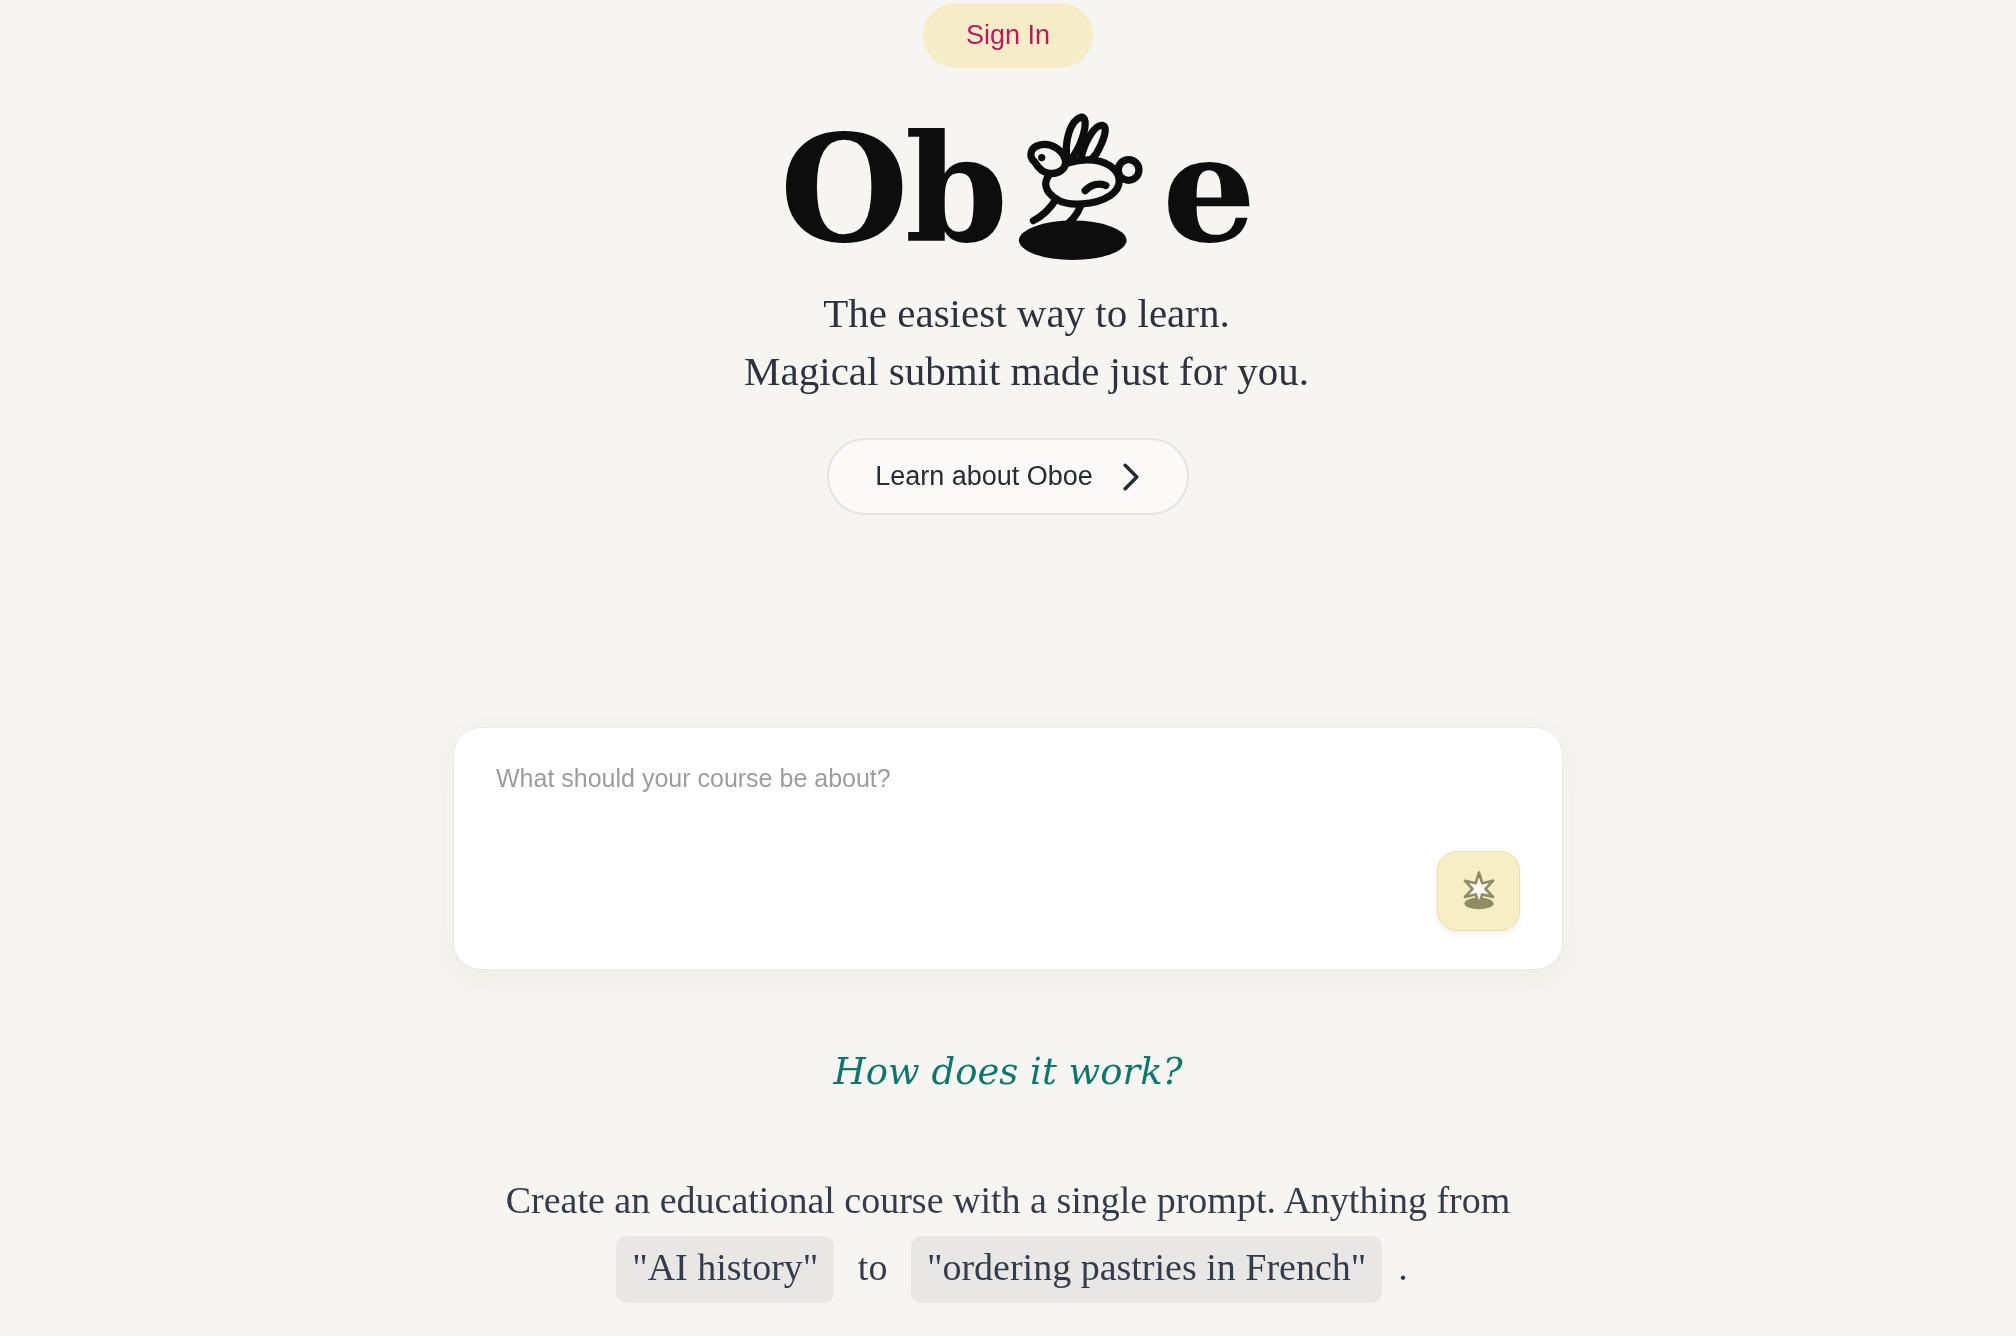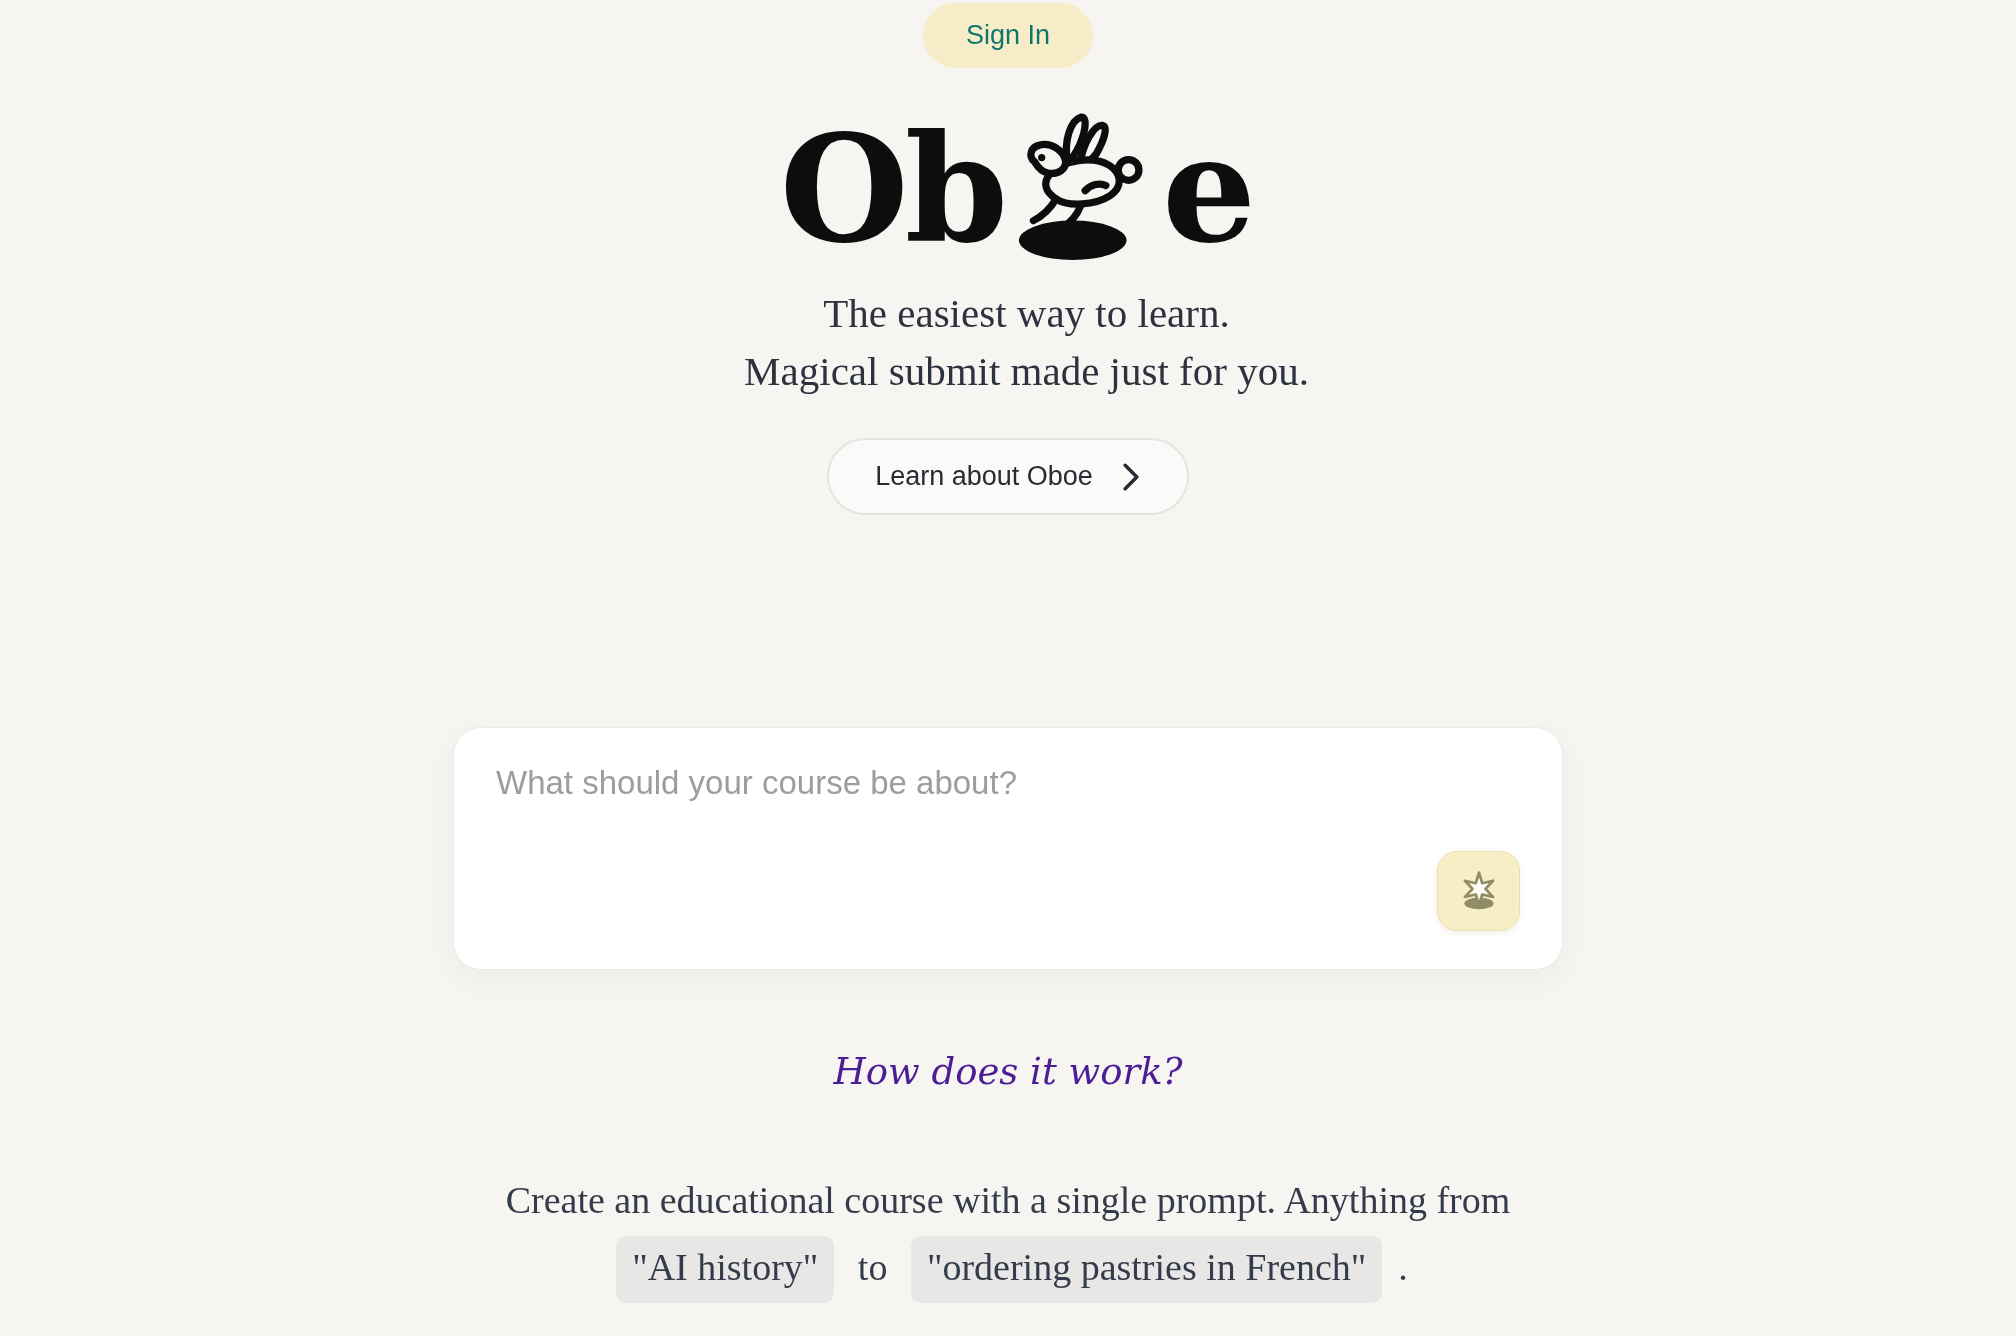--- a/index.html
+++ b/index.html
@@ -14,21 +14,21 @@
   
   .signin-row { display: flex; justify-content: center; padding-top: 3px; }
   .signin-btn {
     background: #f6edc8;
     border: none;
     border-radius: 999px;
     padding: 17px 43px;
     font-family: "Liberation Sans", sans-serif;
     font-size: 27px;
     font-weight: 500;
-    color: #0f766e;
+    color: #be185d;
     cursor: pointer;
   }
 
   
   .logo-row {
     margin-top: 44px;
     display: flex;
     justify-content: center;
     align-items: flex-end;
     color: #0d0d0d;
@@ -86,21 +86,21 @@
   }
   .card textarea {
     width: 100%;
     height: 150px;
     border: none;
     outline: none;
     resize: none;
     background: transparent;
     padding: 36px 42px;
     font-family: "Liberation Sans", sans-serif;
-    font-size: 33px;
+    font-size: 25px;
     color: #3a3a3a;
   }
   .card textarea::placeholder { color: #9d9d9d; opacity: 1; }
   .submit-btn {
     position: absolute;
     right: 42px;
     bottom: 38px;
     width: 83px;
     height: 80px;
     background: #f8eec6;
@@ -114,21 +114,21 @@
   }
   .submit-btn svg { display: block; }
 
   
   .how-heading {
     margin-top: 80px;
     text-align: center;
     font-family: "DejaVu Serif", serif;
     font-style: italic;
     font-size: 37px;
-    color: #4c1d95;
+    color: #0f766e;
   }
   .how-body {
     margin: 78px auto 0;
     width: 1200px;
     text-align: center;
     font-family: "Liberation Serif", serif;
     font-size: 38px;
     line-height: 1.55;
     color: #343b4a;
   }

